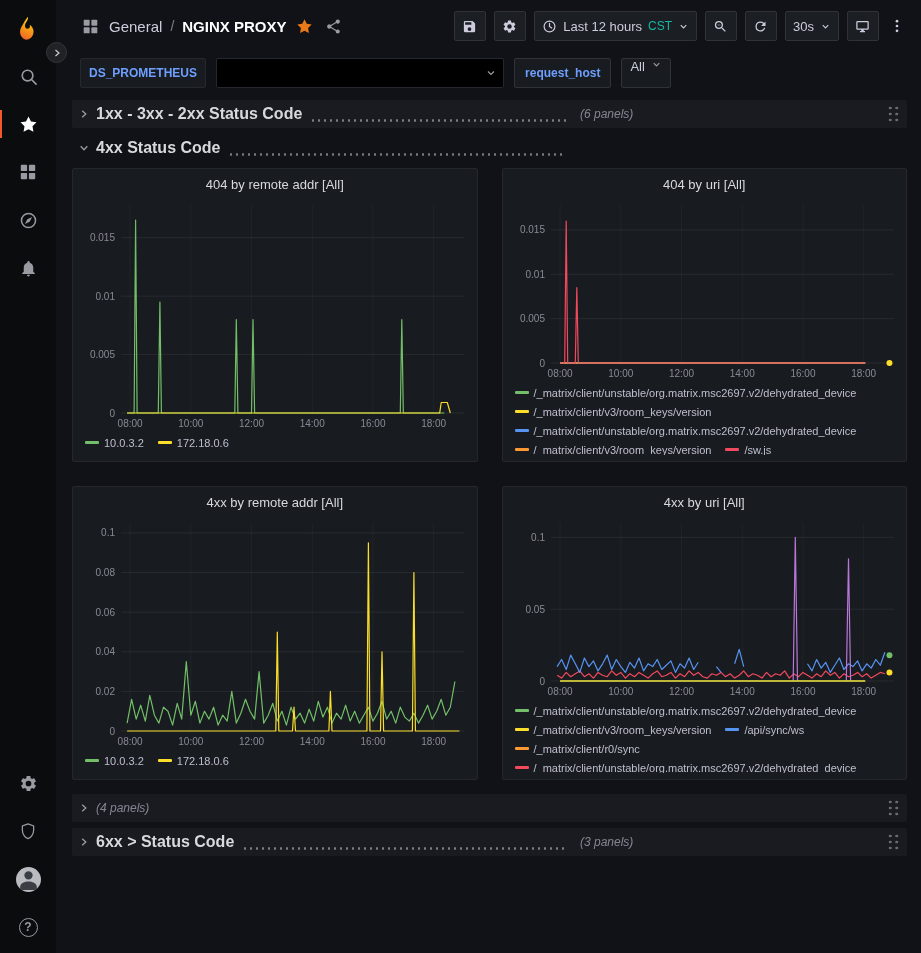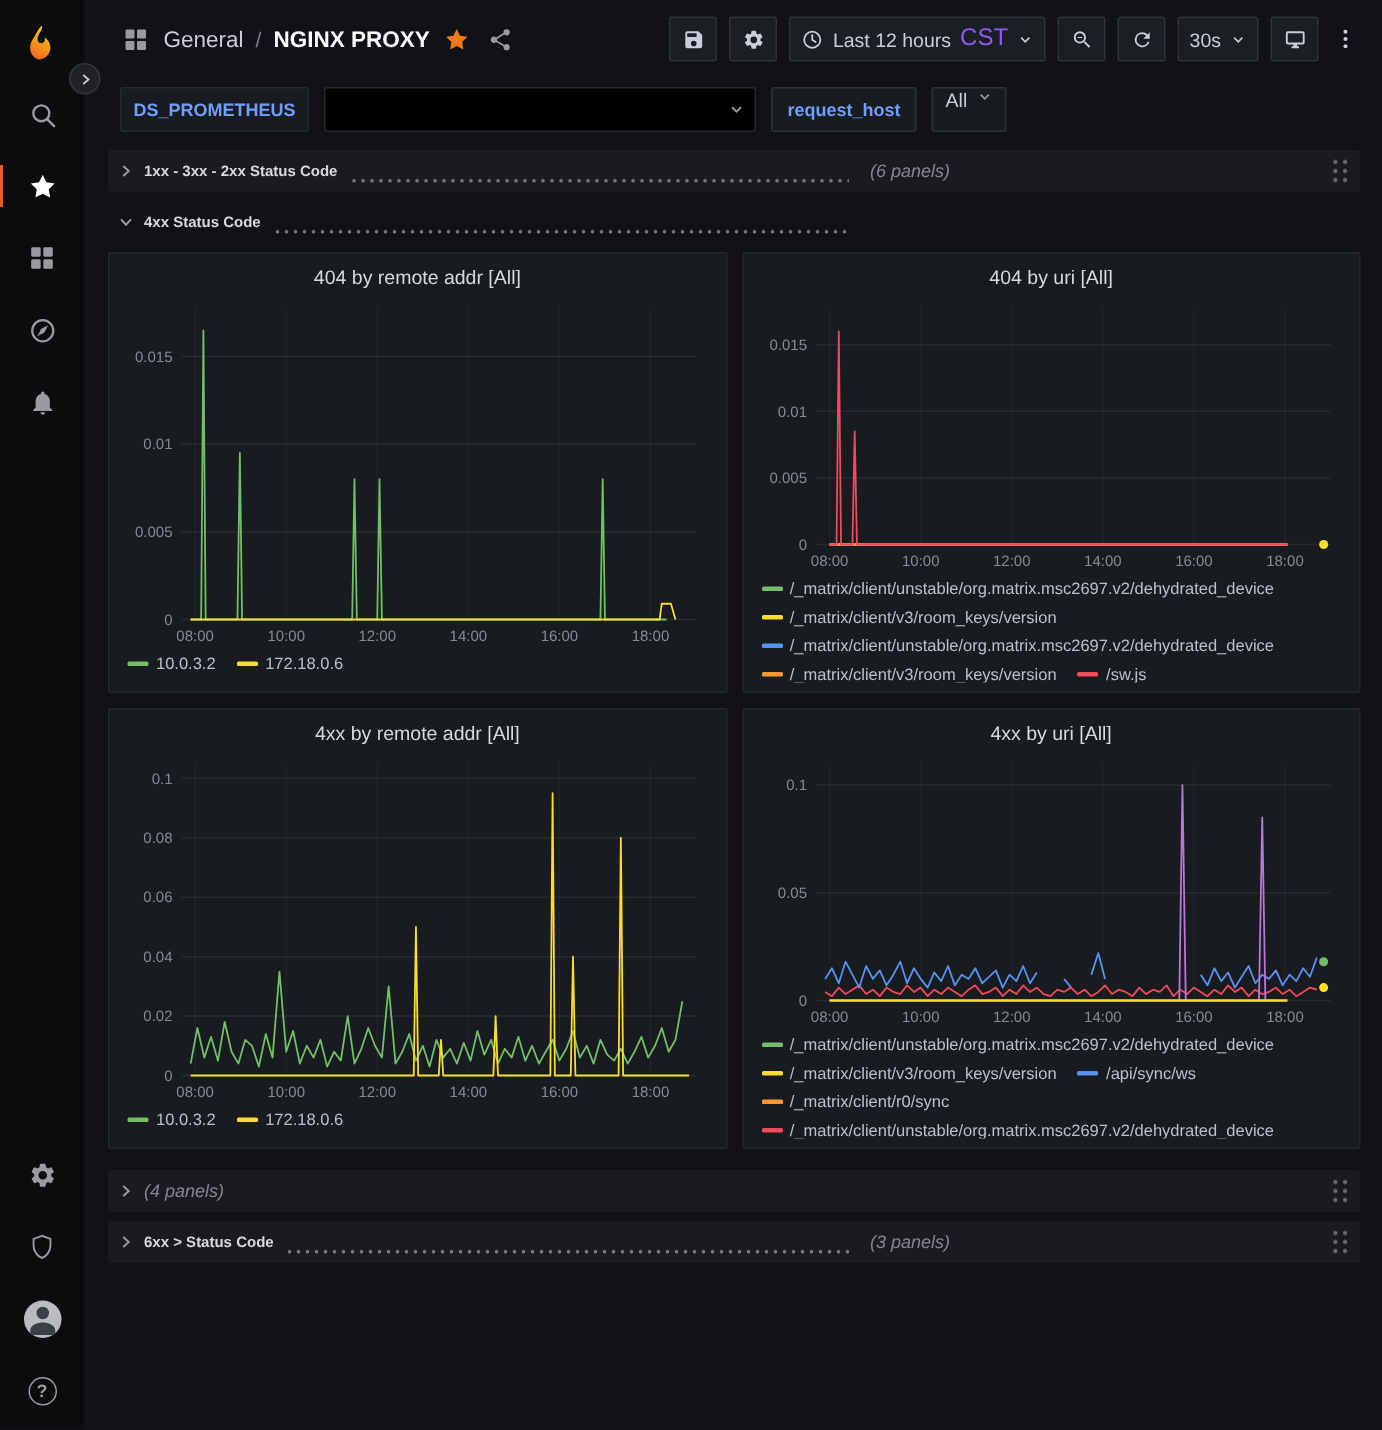--- a/index.html
+++ b/index.html
@@ -20,45 +20,45 @@
 
   
   .main{flex:1;display:flex;flex-direction:column;min-width:0}
   .topbar{height:52px;display:flex;align-items:center;padding:0 14px 0 24px;gap:8px;flex-shrink:0}
   .crumb{display:flex;align-items:center;gap:8px}
   .crumb-section{color:#ccccdc;font-size:15px;cursor:pointer}
   .crumb-sep{color:#7b7f87;font-size:14px}
   .crumb-title{color:#ffffff;font-size:15px;font-weight:600;cursor:pointer}
   .icon-plain{background:none;border:none;color:#9a9ba2;display:flex;align-items:center;justify-content:center;cursor:pointer;padding:2px}
   .tb-right{margin-left:auto;display:flex;align-items:center;gap:8px}
-  .tb-btn{height:30px;min-width:32px;padding:0 7px;background:#1b1e23;border:1px solid #2f3237;border-radius:2px;color:#ccccdc;display:flex;align-items:center;justify-content:center;gap:6px;font-size:13px;cursor:pointer}
-  .tb-btn .dim{color:#8b5cf6;font-size:16px}
+  .tb-btn{height:30px;min-width:32px;padding:0 7px;background:#1b1e23;border:1px solid #2f3237;border-radius:2px;color:#ccccdc;display:flex;align-items:center;justify-content:flex-start;gap:6px;font-size:13px;cursor:pointer}
+  .tb-btn .dim{color:#14b8a6;font-size:12px}
   .kebab{background:none;border:none;color:#ccccdc;cursor:pointer;display:flex;align-items:center;padding:2px}
 
   
   .submenu{height:42px;display:flex;align-items:center;gap:10px;padding:0 16px 0 24px;flex-shrink:0}
   .var-label{color:#6e9fff;font-size:12px;font-weight:600;height:30px;display:flex;align-items:center;padding:0 8px;background:#181b1f;border:1px solid #25282e;border-radius:2px;cursor:pointer}
   .var-select{width:288px;height:30px;background:#000000;border:1px solid #25282e;border-radius:2px;display:flex;align-items:center;justify-content:flex-end;padding:0 6px;cursor:pointer}
   .var-select .chev{color:#9a9ba2}
   .pill-label{color:#6e9fff;font-size:12px;font-weight:600;height:30px;display:flex;align-items:center;padding:0 10px;background:#181b1f;border:1px solid #2f3237;border-radius:2px;cursor:pointer}
   .pill-value{color:#ccccdc;font-size:13px;height:30px;display:flex;gap:6px;padding:0 8px;background:#181b1f;border:1px solid #2f3237;border-radius:2px;cursor:pointer}
 
   
   .dash{flex:1;padding:6px 14px 0 16px;overflow:hidden}
   .row-header{position:relative;height:28px;display:flex;align-items:center;gap:6px;margin-bottom:6px;border-radius:2px;cursor:pointer;padding:0 6px}
   .row-header.collapsed{background:rgba(204,204,220,0.05)}
   .row-chev{color:#9a9ba2;display:flex;align-items:center;flex:none}
   .row-header.expanded .row-chev svg{transform:rotate(90deg)}
   .row-left{display:flex;align-items:center;width:478px;flex:none}
-  .row-title{font-weight:700;font-size:10px;color:#d8d9dd;white-space:nowrap}
+  .row-title{font-weight:700;font-size:16px;color:#d8d9dd;white-space:nowrap}
   .leader{flex:1;height:3px;margin:12px 8px 0;background-image:radial-gradient(circle,rgba(204,204,220,0.55) 1px,transparent 1.4px);background-size:6px 3px;background-repeat:repeat-x}
   .row-meta{font-style:italic;font-size:12px;color:rgba(204,204,220,0.6);white-space:nowrap}
   .row-handle{position:absolute;right:7px;top:5px;width:13px;height:18px;background-image:radial-gradient(circle,rgba(204,204,220,0.45) 1.2px,transparent 1.6px);background-size:6.5px 6px;cursor:grab}
 
-  .grid{display:grid;grid-template-columns:1fr 1fr;gap:10px;margin:4px 0 14px}
+  .grid{display:grid;grid-template-columns:1fr 1fr;gap:24px;margin:4px 0 14px}
   .panel{background:#181b1f;border:1px solid #25272c;border-radius:2px;height:294px;display:flex;flex-direction:column;padding:4px 8px 6px;overflow:hidden}
   .panel-title{text-align:center;font-size:13px;font-weight:500;color:#d8d9dd;height:24px;line-height:24px;cursor:pointer;white-space:nowrap}
   svg.chart{flex:none}
   .legend{display:flex;flex-wrap:wrap;column-gap:14px;overflow:hidden;padding-left:4px;align-content:flex-start}
   .legend-item{display:flex;align-items:center;gap:5px;height:19px;font-size:11px;white-space:nowrap;cursor:pointer;color:rgba(204,204,220,0.92)}
   .swatch{width:14px;height:3px;border-radius:1px;flex:none}
   .tick{font-size:10px;fill:rgba(204,204,220,0.62);font-family:inherit}
 </style>
 </head>
 <body>

